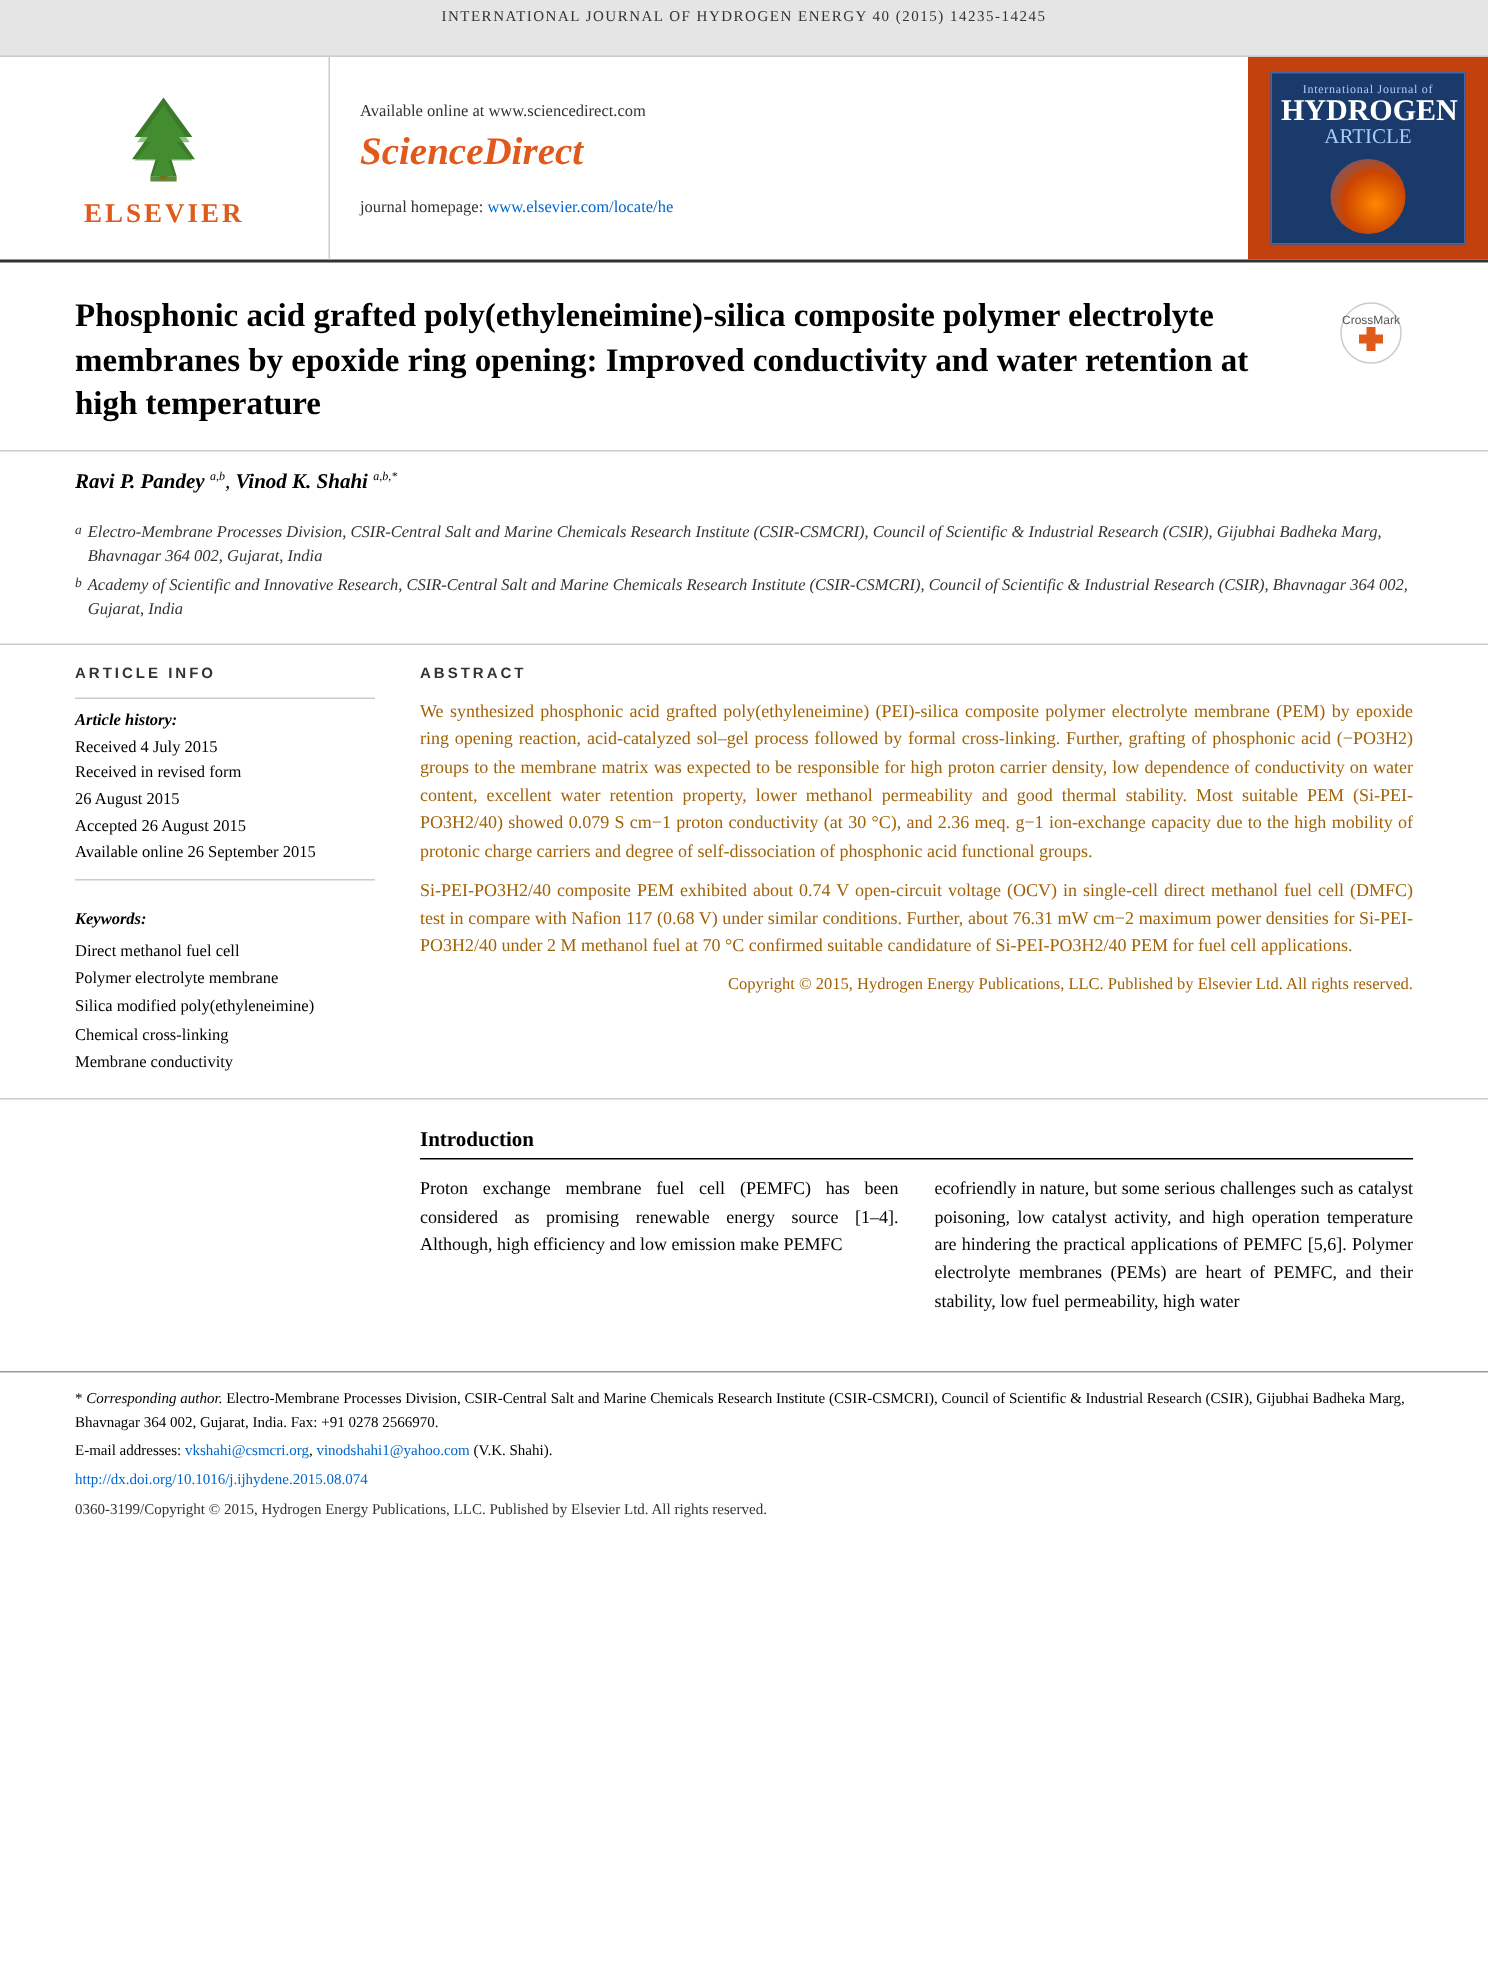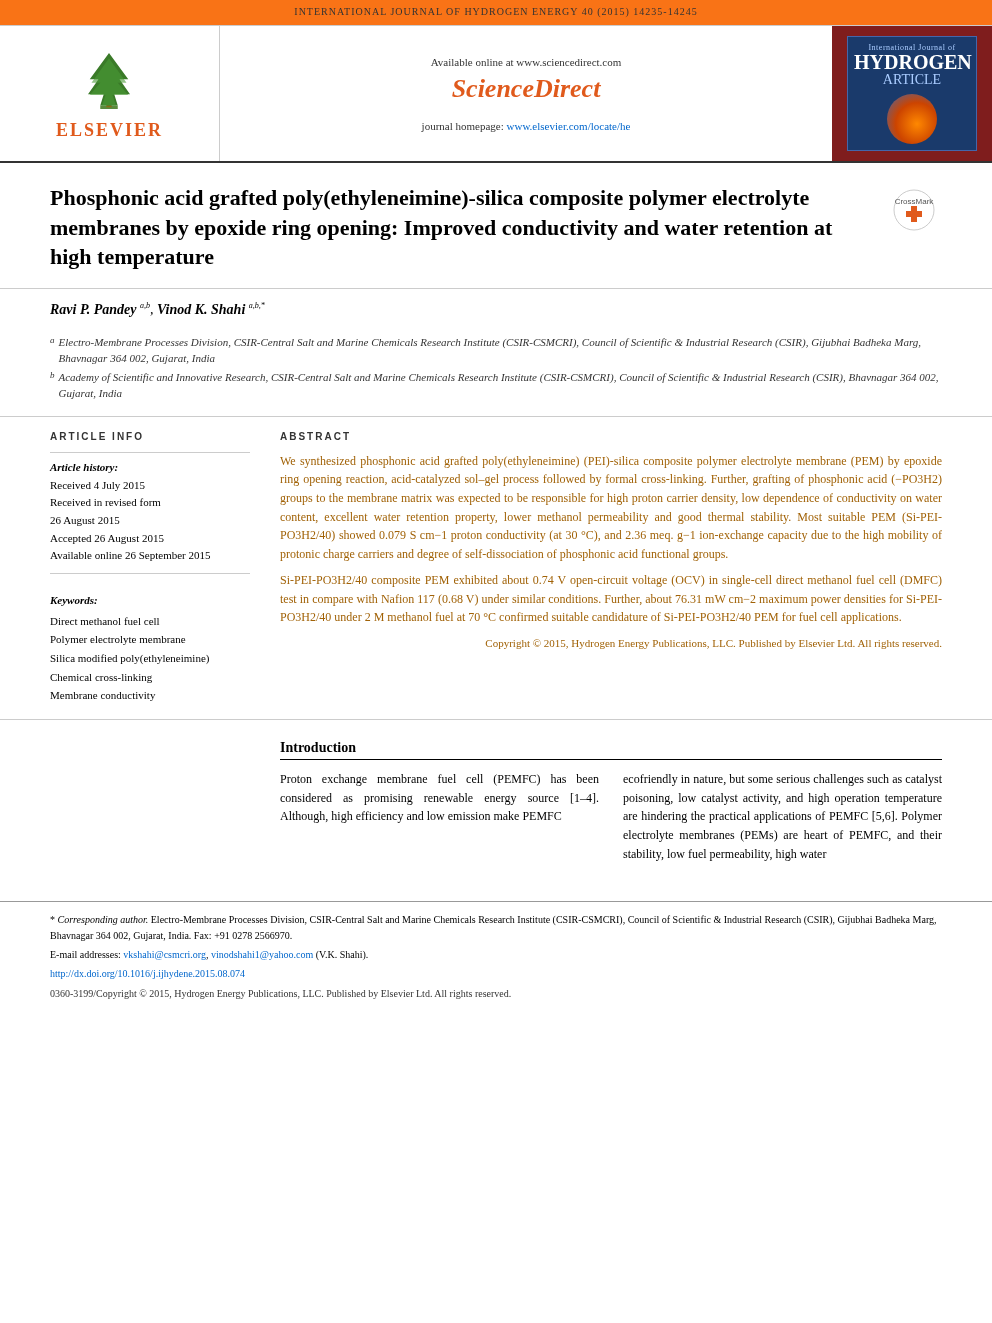--- a/index.html
+++ b/index.html
@@ -7,23 +7,23 @@
       width: 992px;
       min-height: 1323px;
       background: #fff;
       font-family: 'Times New Roman', Times, serif;
       font-size: 13px;
       color: #000;
     }
 
     
     .top-banner {
-      background: #f97316;
+      background: #e5e5e5;
       text-align: center;
-      padding: 6px 0 8px;
+      padding: 6px 0 20px;
       font-size: 10px;
       letter-spacing: 1px;
       color: #333;
       border-bottom: 1px solid #ccc;
     }
 
     
     .header-area {
       display: flex;
       align-items: stretch;
@@ -57,21 +57,20 @@
       font-weight: bold;
       color: #e05a1c;
       letter-spacing: 2px;
       margin-top: 4px;
     }
 
     .header-center {
       flex: 1;
       display: flex;
       flex-direction: column;
-      align-items: center;
       justify-content: center;
       padding: 10px 20px;
       gap: 6px;
     }
 
     .available-online {
       font-size: 11px;
       color: #333;
     }
 
@@ -88,21 +87,21 @@
       margin-top: 10px;
     }
 
     .homepage-link {
       color: #0066cc;
       text-decoration: none;
     }
 
     .header-right {
       width: 160px;
-      background: #7f1d1d;
+      background: #c2410c;
       display: flex;
       align-items: center;
       justify-content: center;
       color: #fff;
       padding: 10px;
     }
 
     .journal-badge {
       text-align: center;
     }

